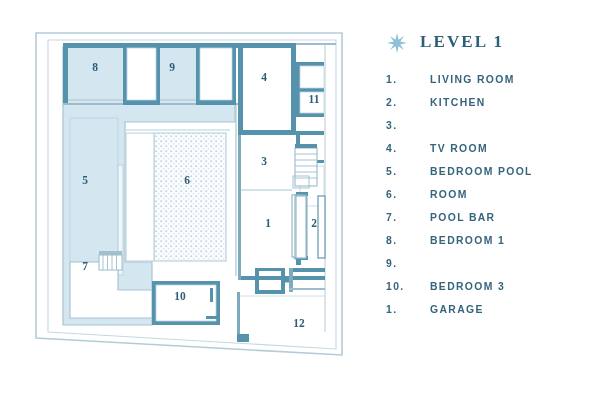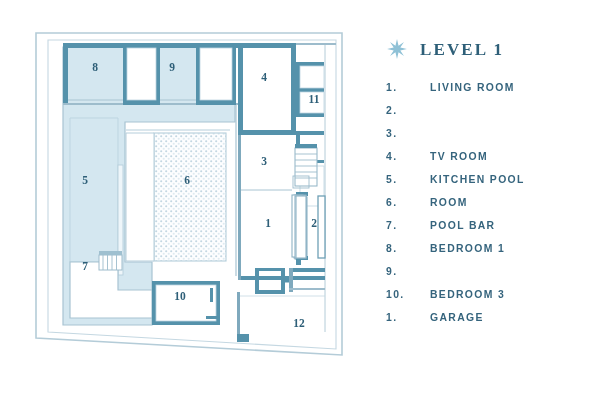--- a/index.html
+++ b/index.html
@@ -28,23 +28,23 @@
 
   
   #legend {
     position: absolute;
     left: 386px;
     top: 32px;
     width: 200px;
   }
   #legend-header {
     display: flex;
-    align-items: flex-end;
+    align-items: flex-start;
     height: 28px;
-    margin-bottom: 16px;
+    margin-bottom: 8px;
   }
   #star-icon {
     width: 22px;
     height: 22px;
     flex: 0 0 22px;
     margin-right: 12px;
   }
   #legend-title {
     font-family: "Liberation Serif", serif;
     font-weight: bold;
@@ -315,31 +315,32 @@
       </svg>
       <div id="legend-title">LEVEL 1</div>
     </div>
     <ul id="legend-list">
         <li>
           <span class="legend-num">1.</span>
           <span class="legend-label">LIVING ROOM</span>
         </li>
         <li>
           <span class="legend-num">2.</span>
+          <span class="legend-label">KITCHEN</span>
         </li>
         <li>
           <span class="legend-num">3.</span>
         </li>
         <li>
           <span class="legend-num">4.</span>
           <span class="legend-label">TV ROOM</span>
         </li>
         <li>
           <span class="legend-num">5.</span>
-          <span class="legend-label">KITCHEN POOL</span>
+          <span class="legend-label">BEDROOM POOL</span>
         </li>
         <li>
           <span class="legend-num">6.</span>
           <span class="legend-label">ROOM</span>
         </li>
         <li>
           <span class="legend-num">7.</span>
           <span class="legend-label">POOL BAR</span>
         </li>
         <li>

